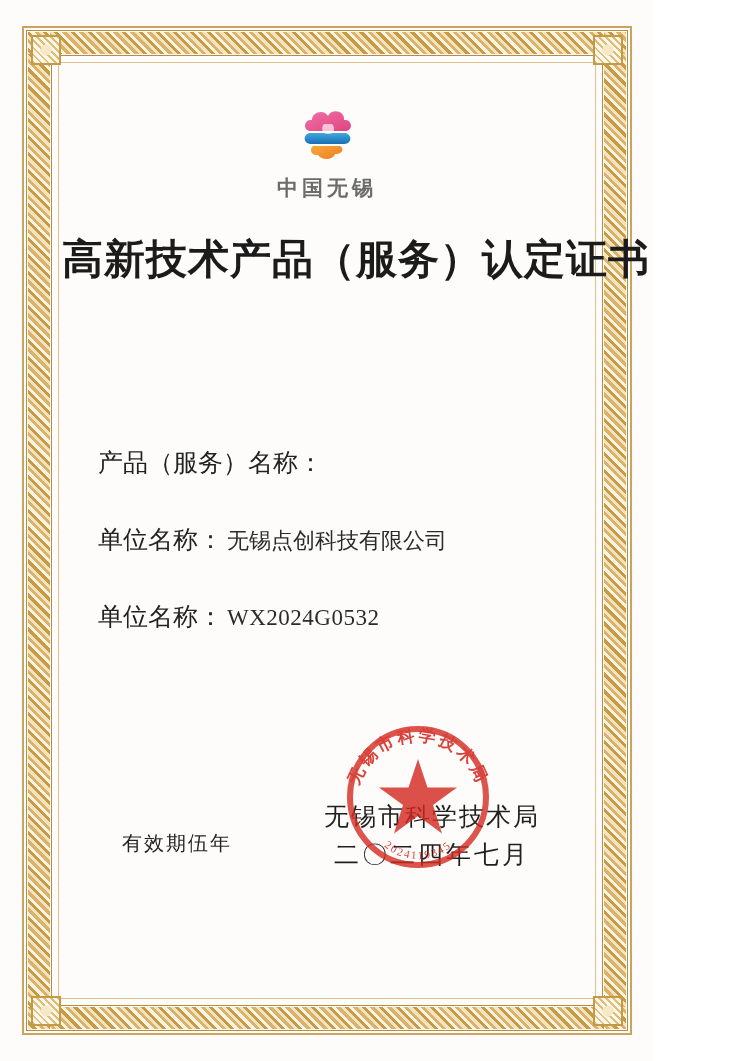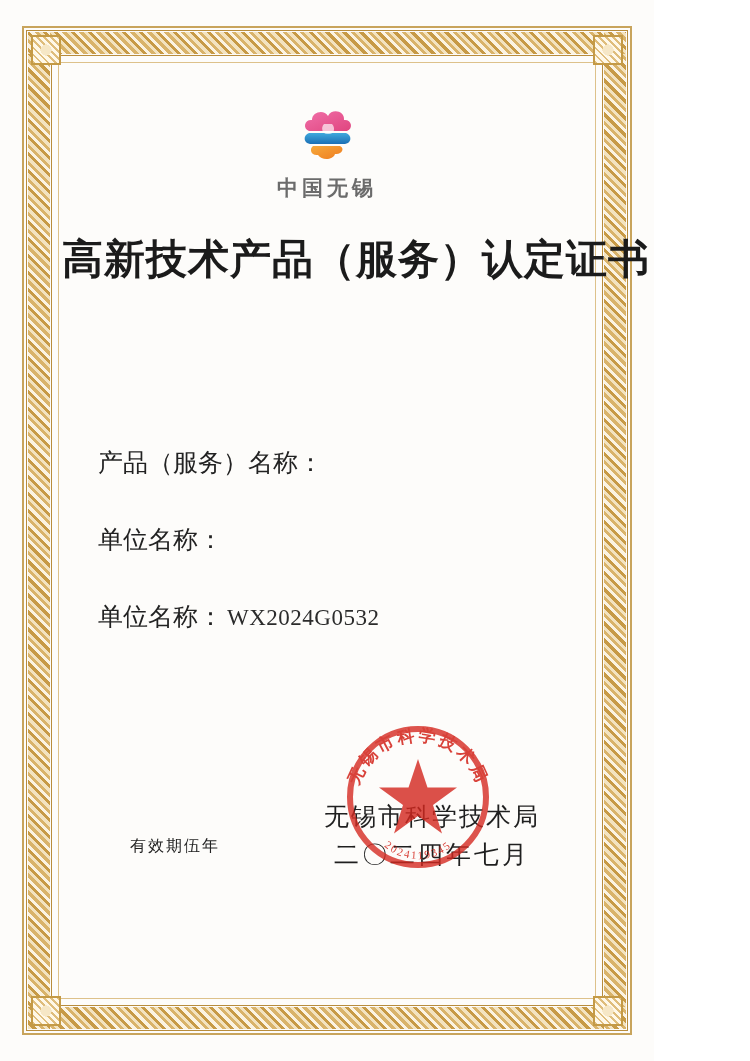--- a/index.html
+++ b/index.html
@@ -192,24 +192,24 @@
   }
   .field-value.mono-num {
     font-family: "Liberation Serif", serif;
     font-size: 23px;
     letter-spacing: 0.5px;
   }
 
   
   .validity {
     position: absolute;
-    left: 68px;
+    left: 60px;
     bottom: 138px;
     font-family: "Liberation Serif", serif;
-    font-size: 16px;
+    font-size: 20px;
     color: #232323;
     letter-spacing: 2px;
   }
   .issuer-block {
     position: absolute;
     right: 52px;
     bottom: 120px;
     text-align: center;
     line-height: 1.55;
   }
@@ -288,20 +288,21 @@
     <div class="cert-title">高新技术产品（服务）认定证书</div>
 
     <div class="fields">
 
       <div class="field-row">
         <span class="field-label">产品（服务）名称：</span>
       </div>
 
       <div class="field-row">
         <span class="field-label">单位名称：</span>
+        <span class="field-value">无锡点创科技有限公司</span>
       </div>
 
       <div class="field-row">
         <span class="field-label">单位名称：</span>
         <span class="field-value mono-num">WX2024G0532</span>
       </div>
 
     </div>
 
     <div class="validity">有效期伍年</div>

